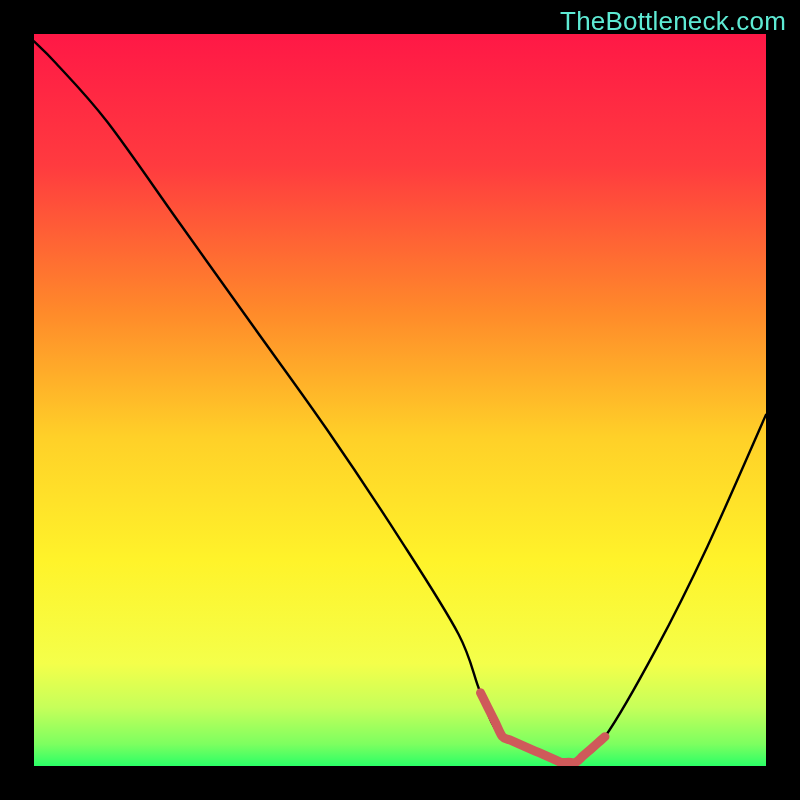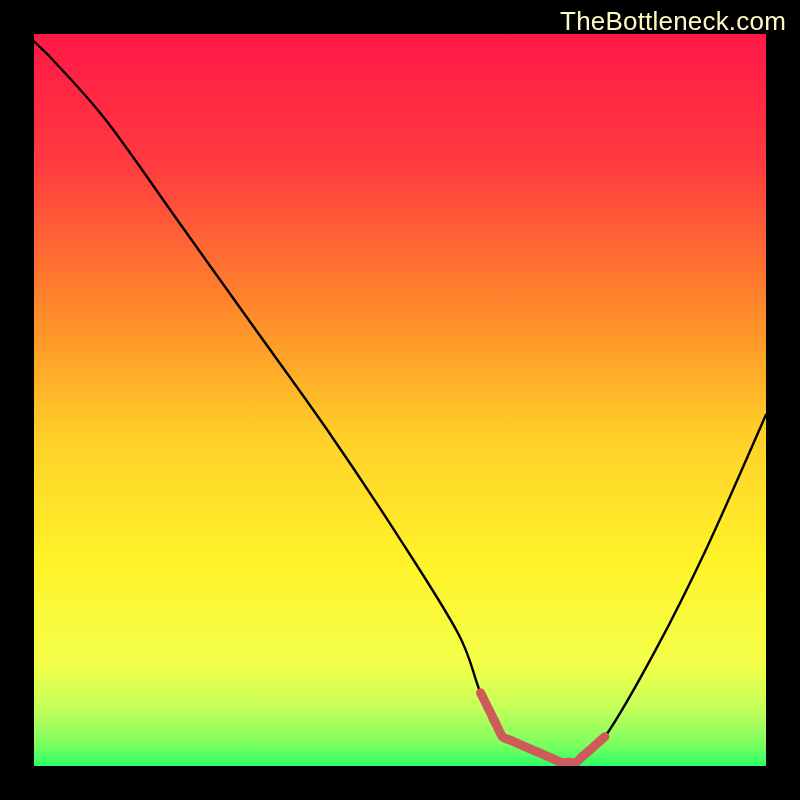--- a/index.html
+++ b/index.html
@@ -9,21 +9,21 @@
     height: 800px;
     background: #000;
     font-family: Arial, Helvetica, sans-serif;
     position: relative;
     overflow: hidden;
   }
   .watermark {
     position: absolute;
     top: 6px;
     right: 14px;
-    color: #fef9c3;
+    color: #5eead4;
     font-size: 26px;
     font-weight: 400;
     letter-spacing: 0.2px;
     z-index: 10;
   }
   .plot-area {
     position: absolute;
     left: 34px;
     top: 34px;
     width: 732px;

